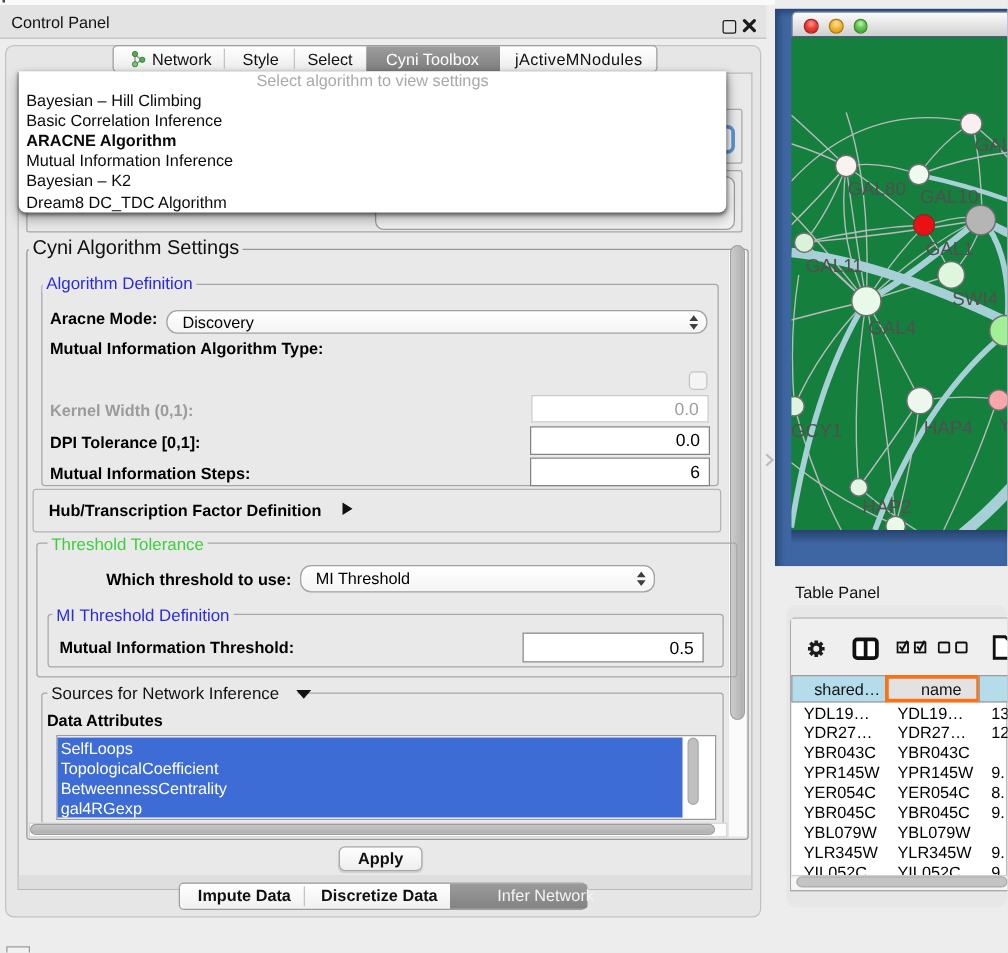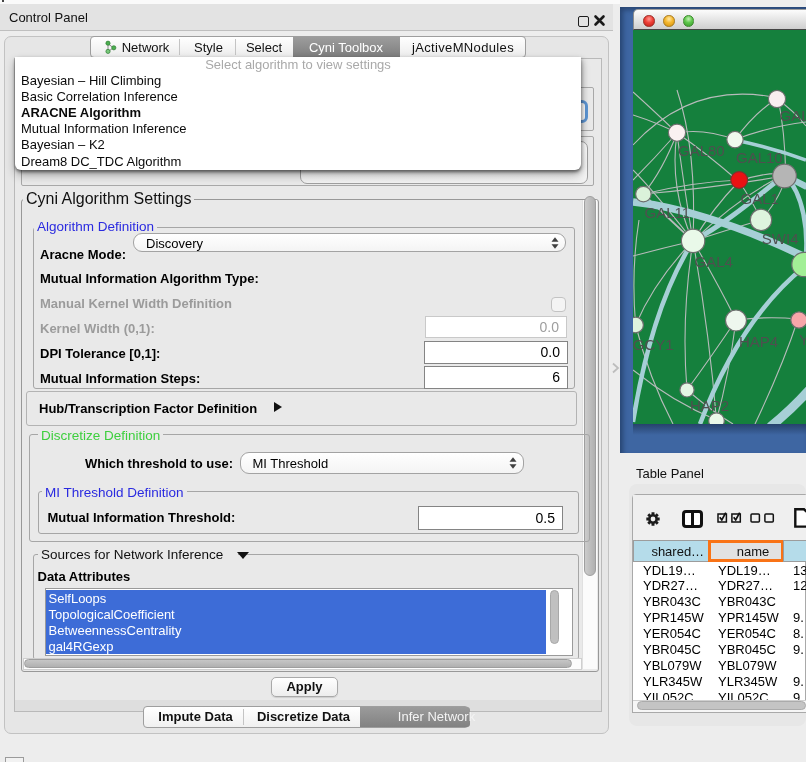--- a/index.html
+++ b/index.html
@@ -56,43 +56,42 @@
 
 <div class="group" style="left:21px;top:199px;width:576px;height:471px;border-color:#989898"></div>
 <div class="gtitle" style="left:23px;top:191.5px;color:#111;font-size:16px">Cyni Algorithm Settings</div>
 
 <div class="abs" style="left:582px;top:200px;width:15px;height:469px;background:#fbfbfb;border-left:1px solid #e0e0e0;box-sizing:border-box"></div>
 <div class="abs" style="left:584px;top:196px;width:12px;height:380px;background:linear-gradient(90deg,#cccccc,#b0b0b0);border:1px solid #9f9f9f;border-radius:7px;box-sizing:border-box"></div>
 
 <div class="group" style="left:33px;top:227px;width:540px;height:160px"></div>
 <div class="gtitle" style="left:34px;top:220px;color:#2a2ae0">Algorithm Definition</div>
 <div class="lbl" style="left:40px;top:247px">Aracne Mode:</div>
-<div class="combo" style="left:133px;top:233px;width:433px;height:19px;box-sizing:border-box">
+<div class="combo" style="left:133px;top:248px;width:433px;height:19px;box-sizing:border-box">
       <span>Discovery</span>
  <svg class="cbars" width="8" height="12">
         <path d="M4 0.2 L7.5 4.8 L0.5 4.8 Z" fill="#3f3f3f"></path>
         <path d="M0.5 7.2 L7.5 7.2 L4 11.8 Z" fill="#3f3f3f"></path>
       </svg>
     </div>
 <div class="lbl" style="left:40px;top:271px">Mutual Information Algorithm Type:</div>
-<div class="lbl" style="left:40px;top:295.5px;color:#9b9b9b">Manual Kernel Width Definition</div>
 <div class="abs" style="left:551px;top:296.5px;width:13px;height:13px;background:#f4f4f4;border:1.5px solid #c3c3c3;border-radius:4px"></div>
 <div class="lbl" style="left:40px;top:320.5px;color:#9b9b9b">Kernel Width (0,1):</div>
 <div class="field" style="left:425px;top:316px;width:142px;height:22px;border-color:#c9c9c9;color:#9e9e9e">0.0</div>
 <div class="lbl" style="left:40px;top:345.5px">DPI Tolerance [0,1]:</div>
 <div class="field" style="left:424px;top:341px;width:144px;height:22.5px">0.0</div>
 <div class="lbl" style="left:40px;top:370.5px">Mutual Information Steps:</div>
 <div class="field" style="left:424px;top:366px;width:144px;height:22.5px">6</div>
 
 <div class="abs" style="left:26px;top:391px;width:551px;height:35px;border:1px solid #b3b3b3;border-radius:3px;box-sizing:border-box"></div>
 <div class="lbl" style="left:39px;top:401px">Hub/Transcription Factor Definition</div>
 <div class="abs" style="left:274px;top:402px;width:0;height:0;border-left:8px solid #111;border-top:5.5px solid transparent;border-bottom:5.5px solid transparent"></div>
 
 <div class="group" style="left:28.5px;top:433.5px;width:559px;height:106.5px"></div>
-<div class="gtitle" style="left:38px;top:429px;color:#3ecf3e">Discretize Definition</div>
+<div class="gtitle" style="left:38px;top:429px;color:#3ecf3e">Threshold Tolerance</div>
 <div class="lbl" style="left:85px;top:456px">Which threshold to use:</div>
 <div class="combo" style="left:239.5px;top:452px;width:284px;height:22px;box-sizing:border-box">
       <span>MI Threshold</span>
  <svg class="cbars" width="8" height="12">
         <path d="M4 0.2 L7.5 4.8 L0.5 4.8 Z" fill="#3f3f3f"></path>
         <path d="M0.5 7.2 L7.5 7.2 L4 11.8 Z" fill="#3f3f3f"></path>
       </svg>
     </div>
 <div class="group" style="left:38px;top:491px;width:539px;height:40.5px"></div>
 <div class="gtitle" style="left:42px;top:486px;color:#2a2ae0">MI Threshold Definition</div>

